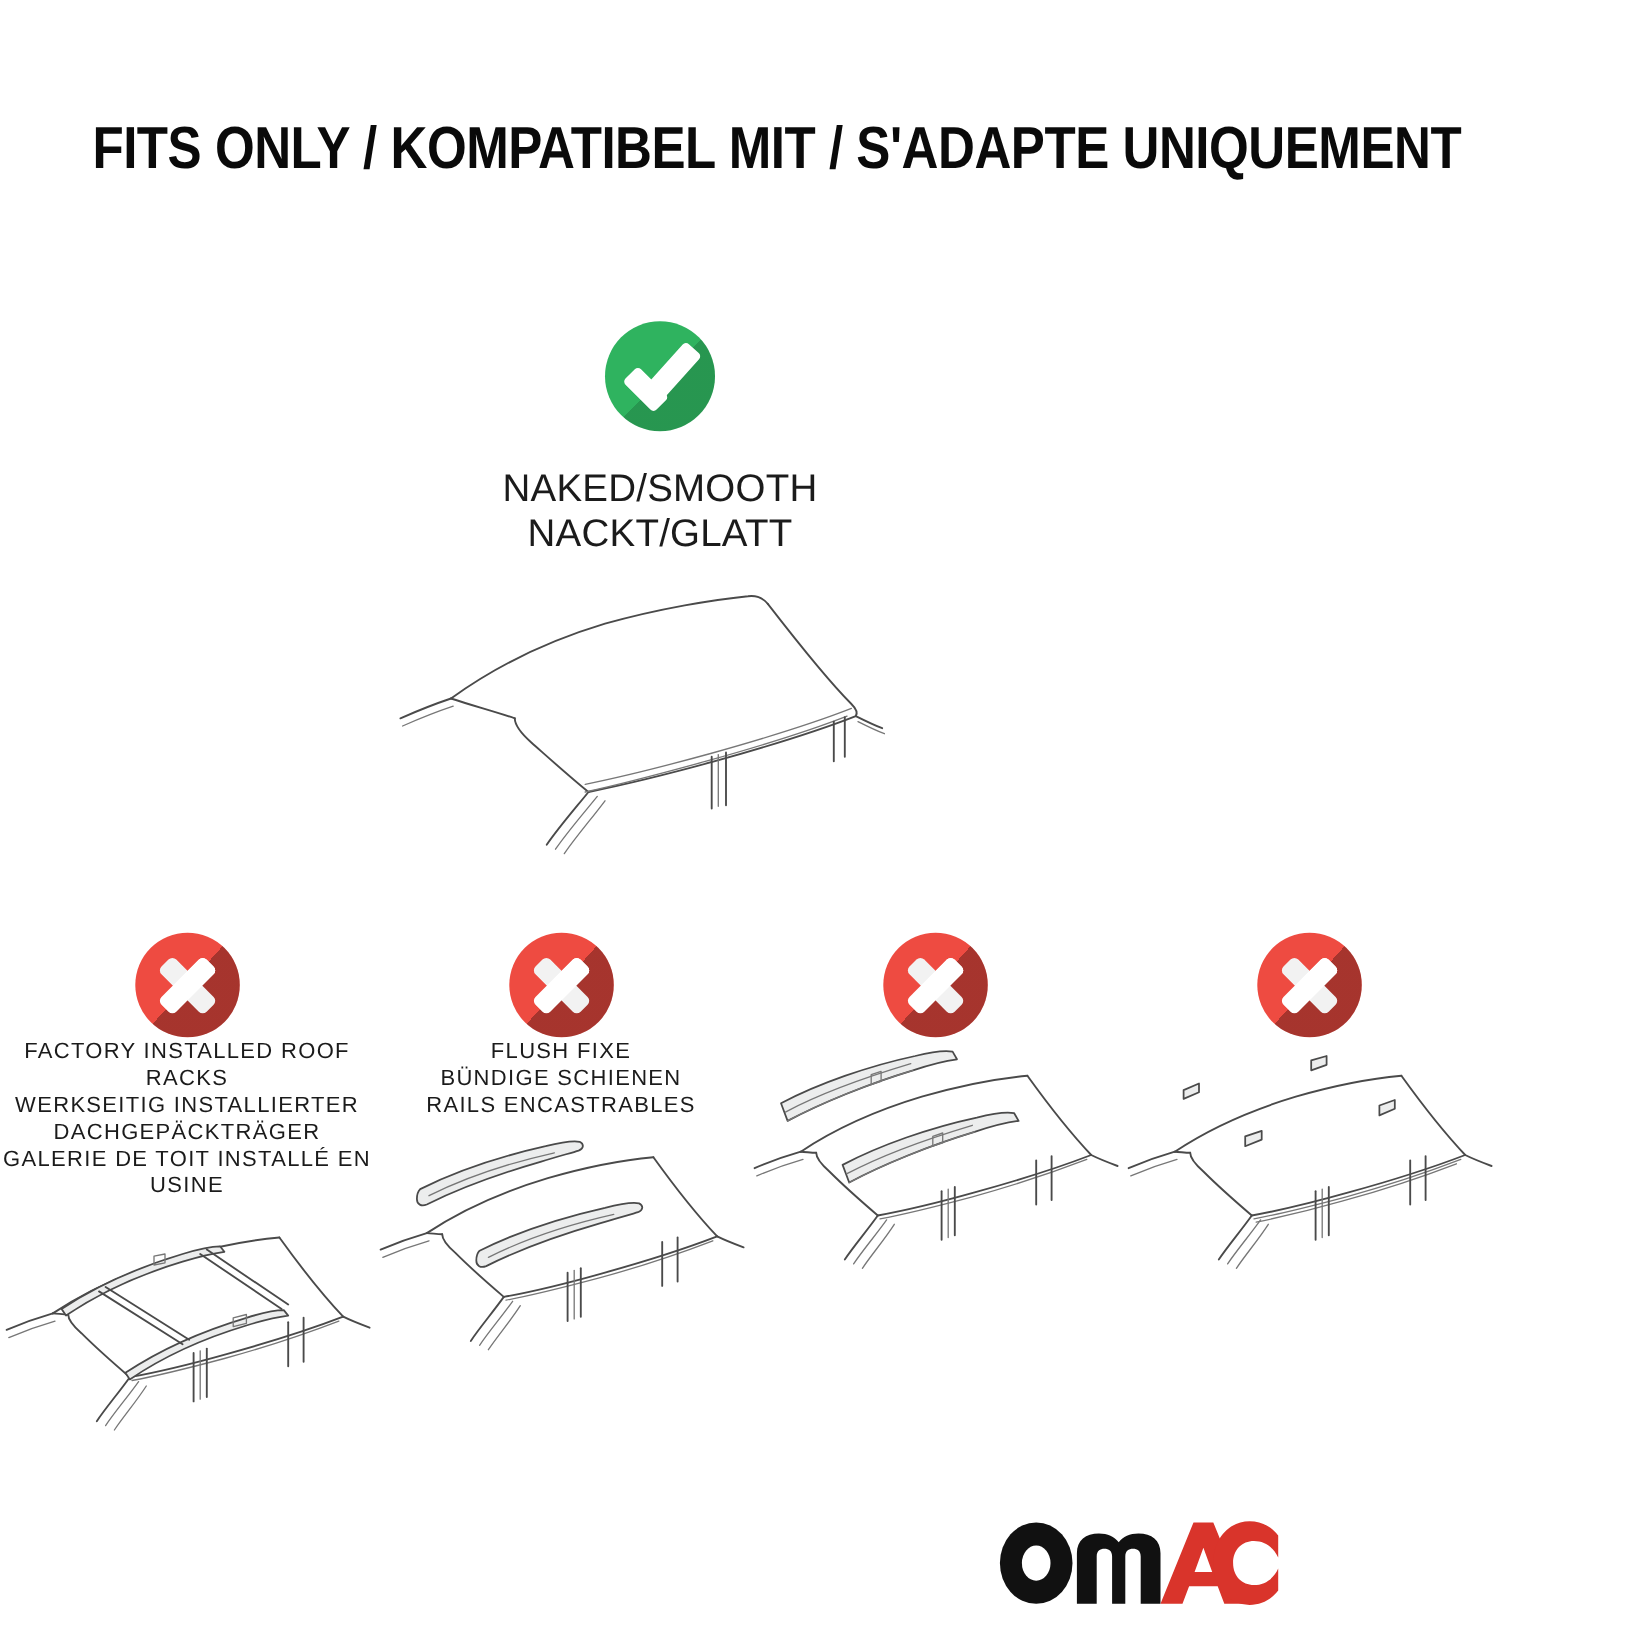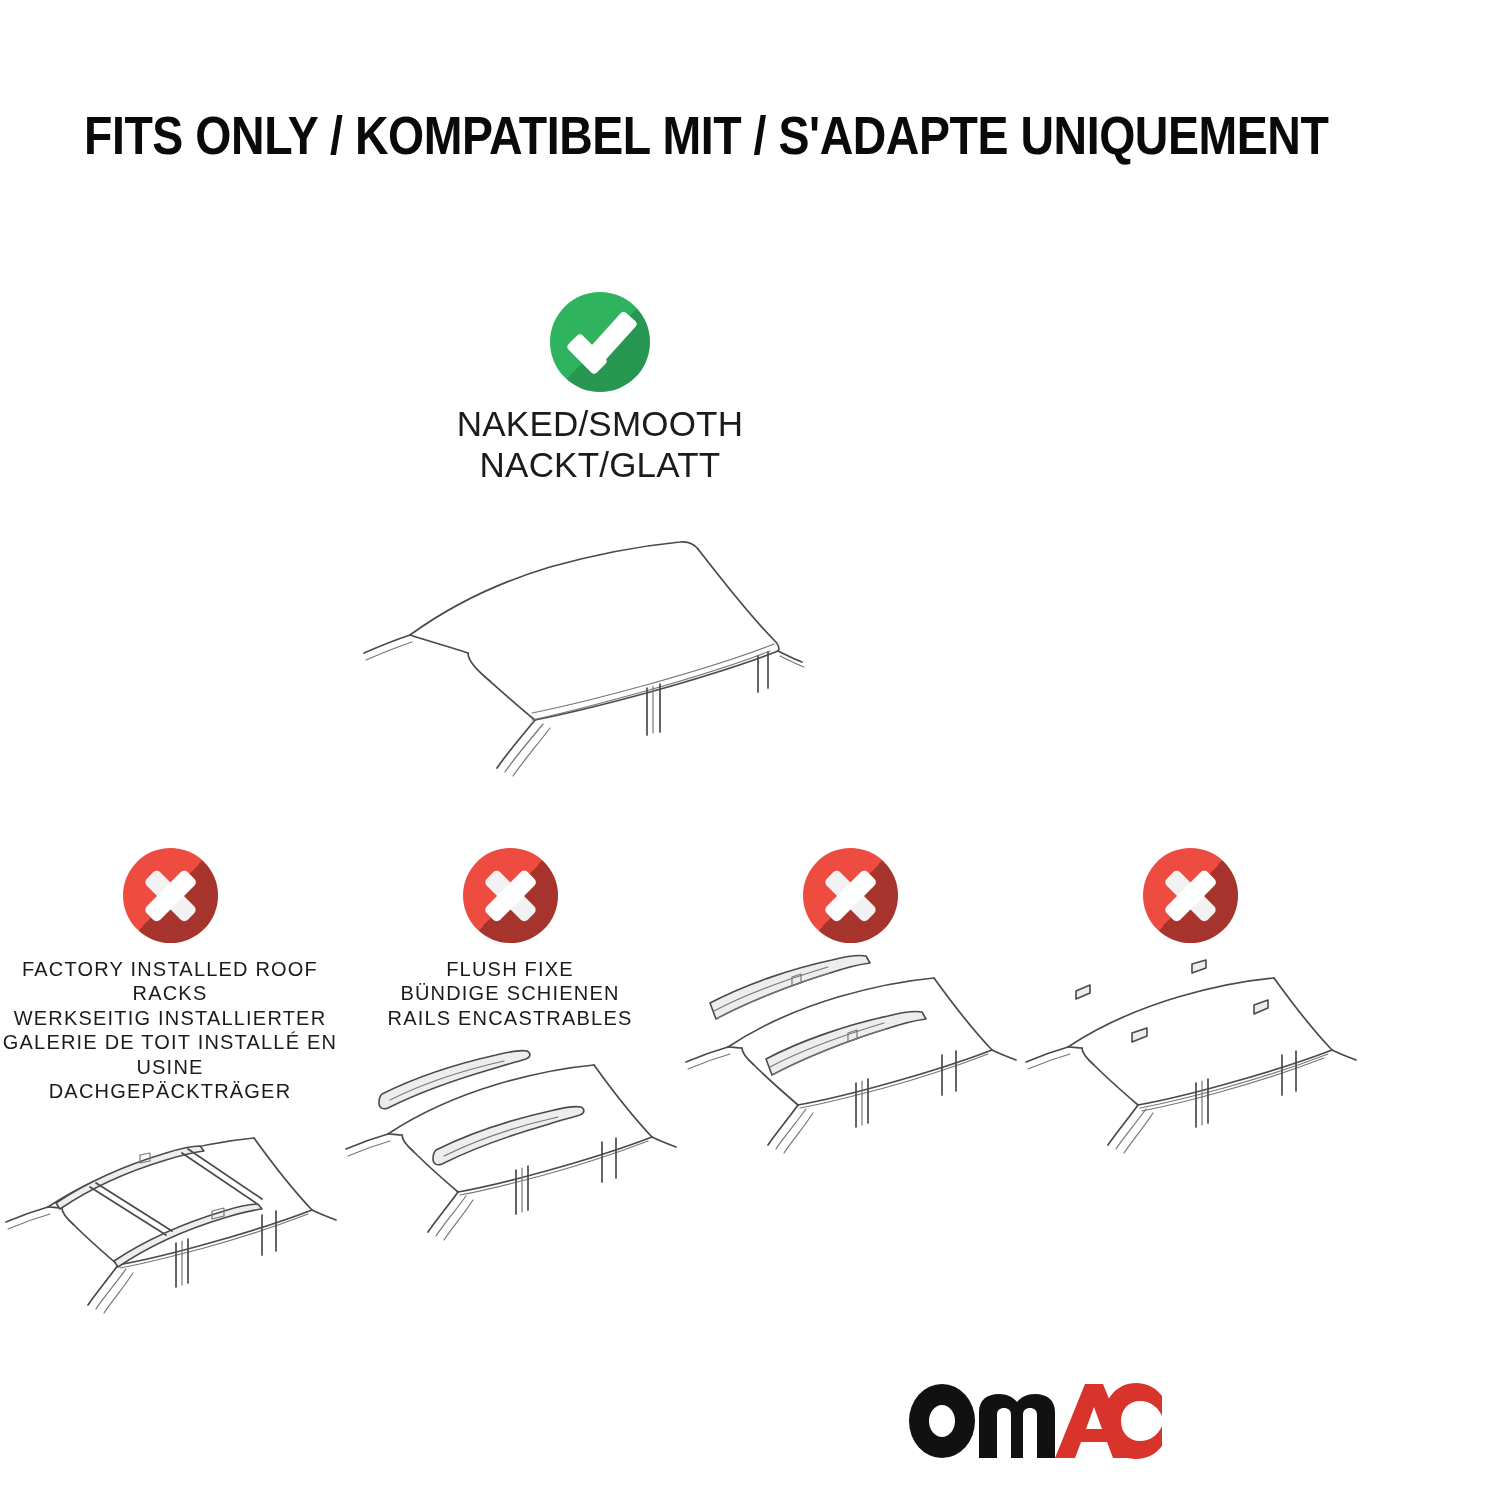--- a/index.html
+++ b/index.html
@@ -87,21 +87,21 @@
     width:19px;height:58px;background:#f2f2f2;
     left:38px;top:19px;transform:rotate(-45deg);
   }
   .xmark .x3{
     width:19px;height:58px;background:#ffffff;
     left:38px;top:19px;transform:rotate(45deg);
     clip-path:polygon(0 0,100% 0,100% 52%,0 52%);
   }
 
   .caption{
-    margin-top:12px;
+    margin-top:32px;
     text-align:center;
     color:#1b1b1b;
     font-family:"Liberation Sans", sans-serif;
     font-weight:300;
     letter-spacing:0.5px;
     line-height:1.16;
   }
   .caption.big{font-size:35px;letter-spacing:0.2px;}
   .caption.small{font-size:20px;letter-spacing:1.2px;line-height:1.22;}
 
@@ -118,21 +118,21 @@
     position:absolute;
     left:0; right:0; top:848px;
     display:flex;
   }
   .cell{
     flex:1 1 0;
     display:flex;
     flex-direction:column;
     align-items:center;
   }
-  .cell .caption{margin-top:14px;}
+  .cell .caption{margin-top:1px;}
   .cell-art{
     margin-top:12px;
     width:100%;
     height:210px;
     display:flex;
     justify-content:center;
     align-items:flex-start;
   }
 
   
@@ -208,22 +208,22 @@
         <div class="shadow-tri"></div>
         <div class="xmark">
           <span class="x2"></span>
             <span class="x1"></span>
             <span class="x3"></span>
         </div>
       </div>
       <div class="caption small">
         <div>FACTORY INSTALLED ROOF RACKS</div>
         <div>WERKSEITIG INSTALLIERTER</div>
+        <div>DACHGEPÄCKTRÄGER</div>
         <div>GALERIE DE TOIT INSTALLÉ EN USINE</div>
-        <div>DACHGEPÄCKTRÄGER</div>
       </div>
       <div class="cell-art">
         <svg viewBox="0 0 340 200" width="340" height="200">
           <path class="ln" d="M48 92 C78 72 118 54 158 42 C196 31 232 25 254 23"></path>
           <path class="ln" d="M254 23 C272 48 294 76 312 95"></path>
           <path class="ln" d="M312 95 C286 105 246 118 206 129 C174 138 140 146 118 150"></path>
           <path class="ln" d="M118 150 C104 138 86 122 74 110 C66 103 62 98 62 93"></path>
           <path class="ln" d="M62 93 C57 93 52 92 48 92"></path>
           <path class="ln" d="M48 92 C34 96 20 101 6 107"></path>
           <path class="ln-thin" d="M50 99 C36 103 22 108 8 114"></path>

